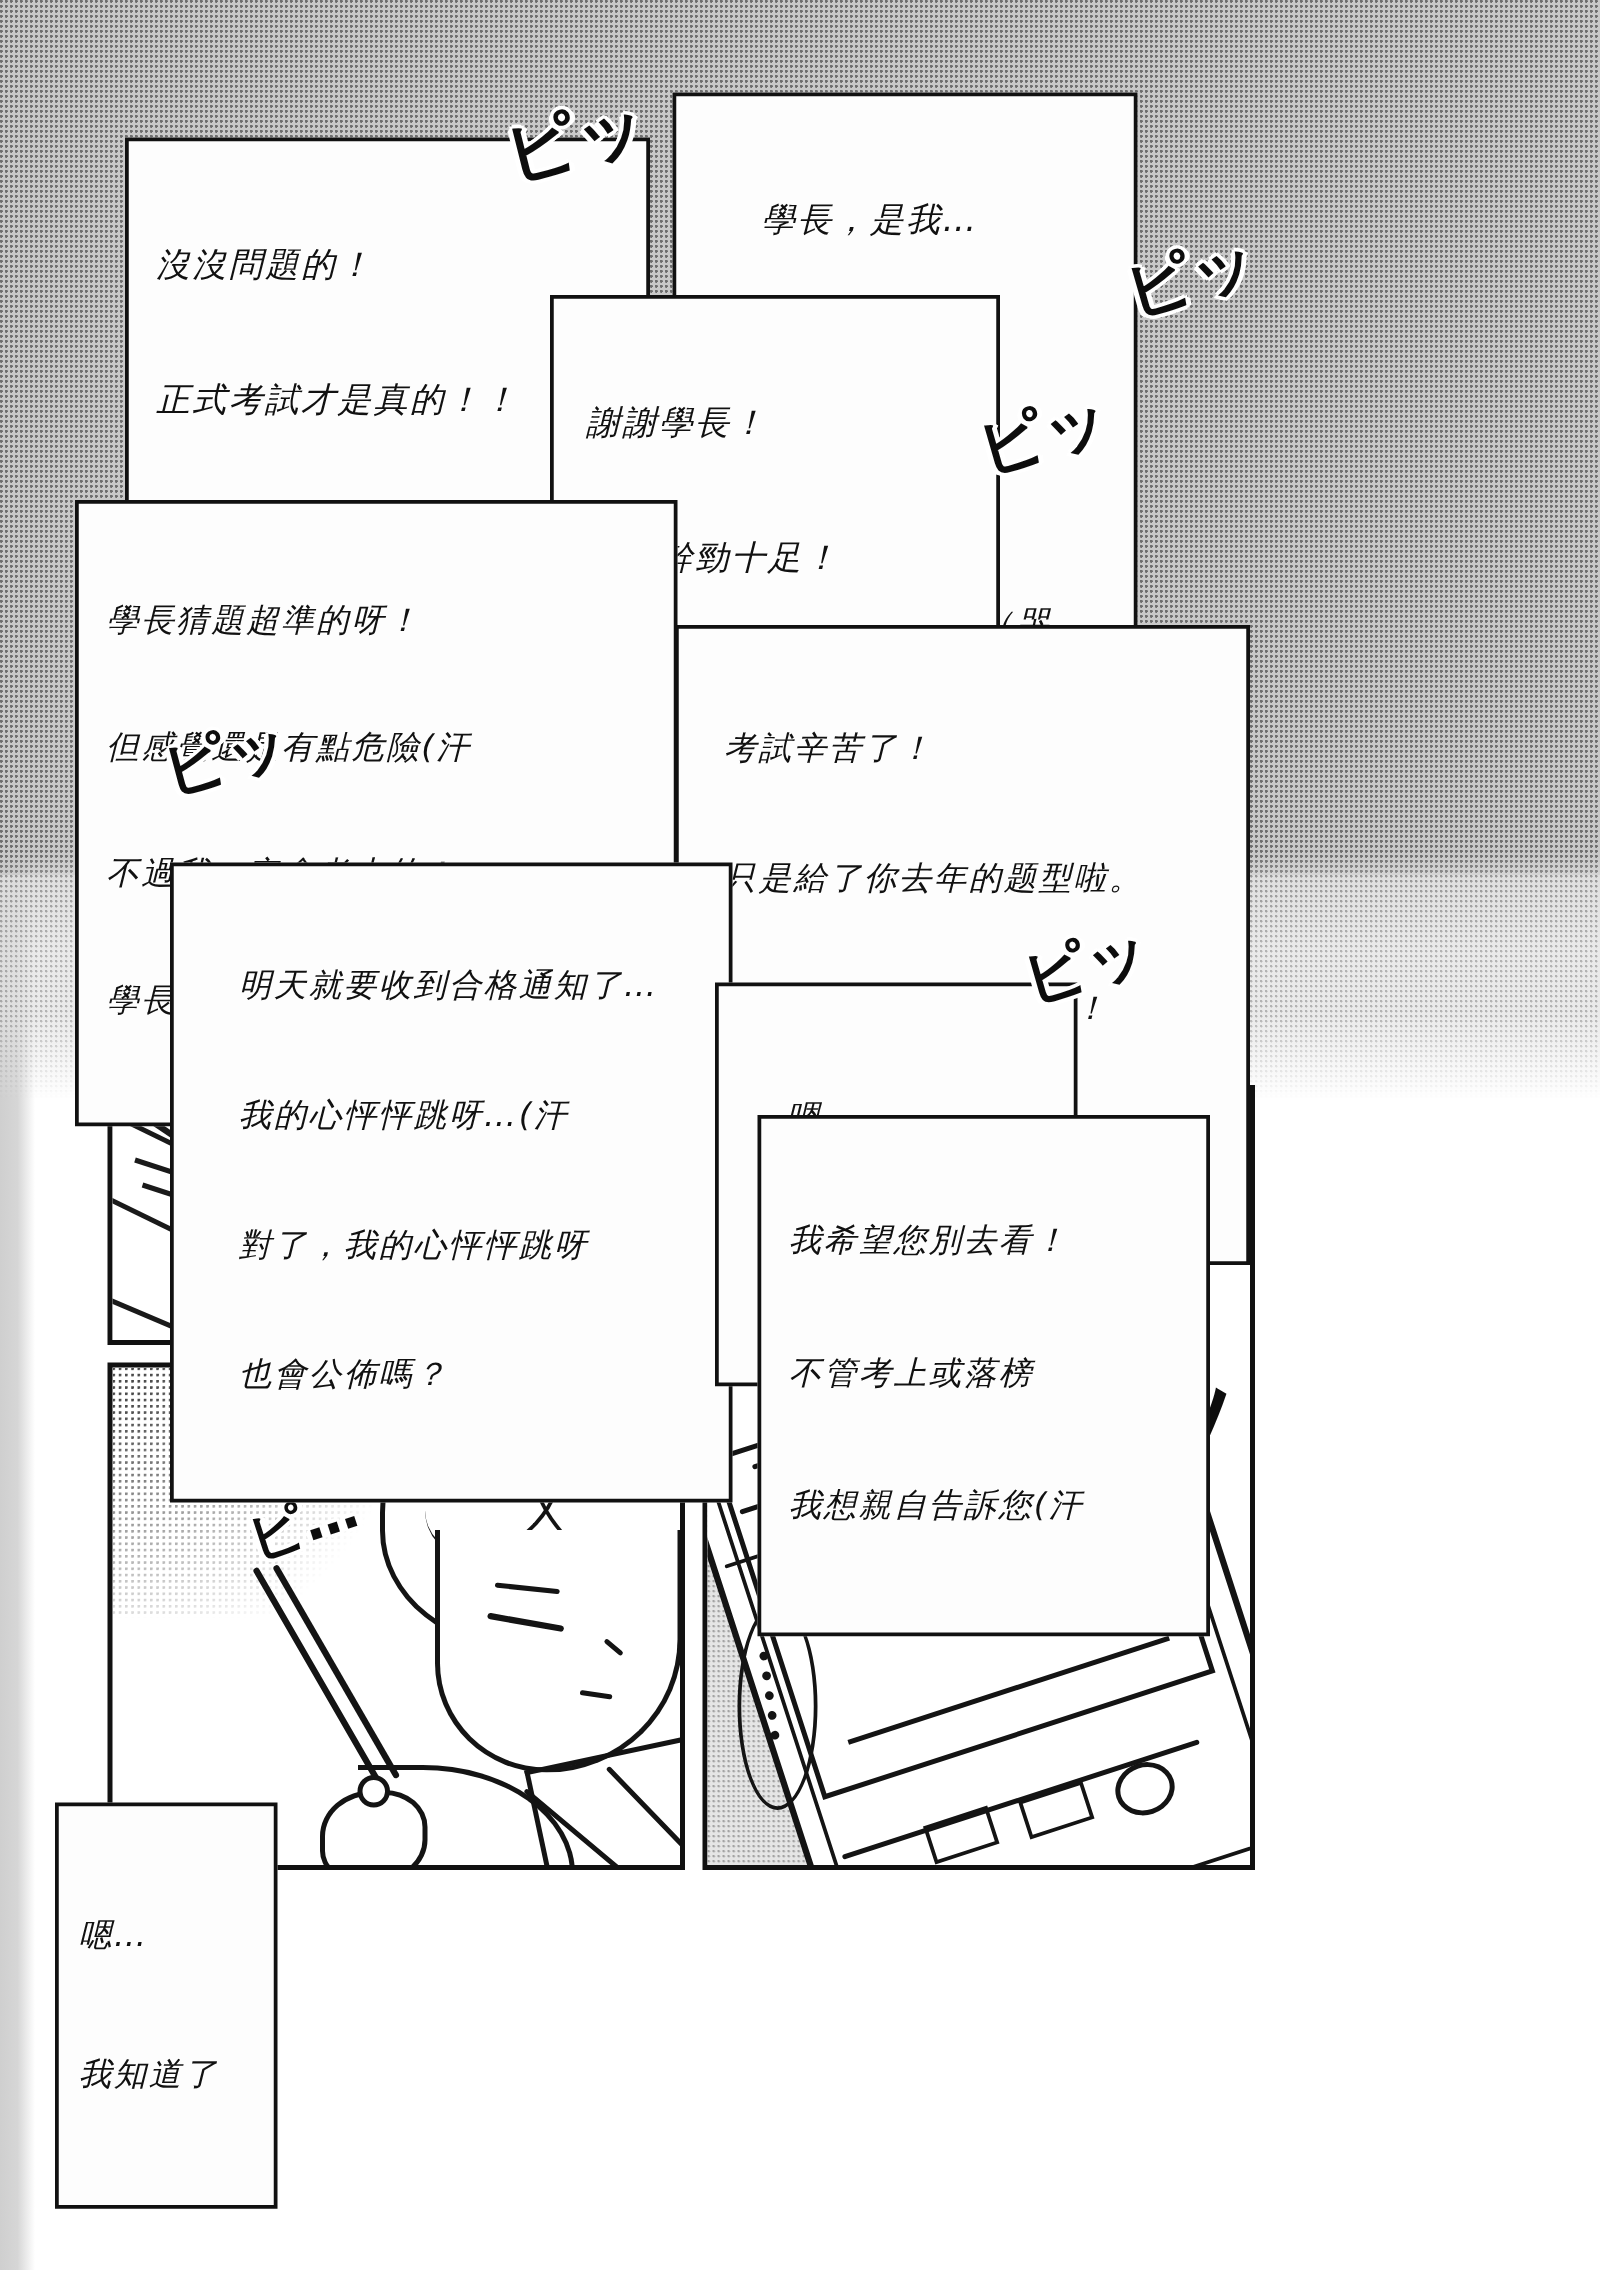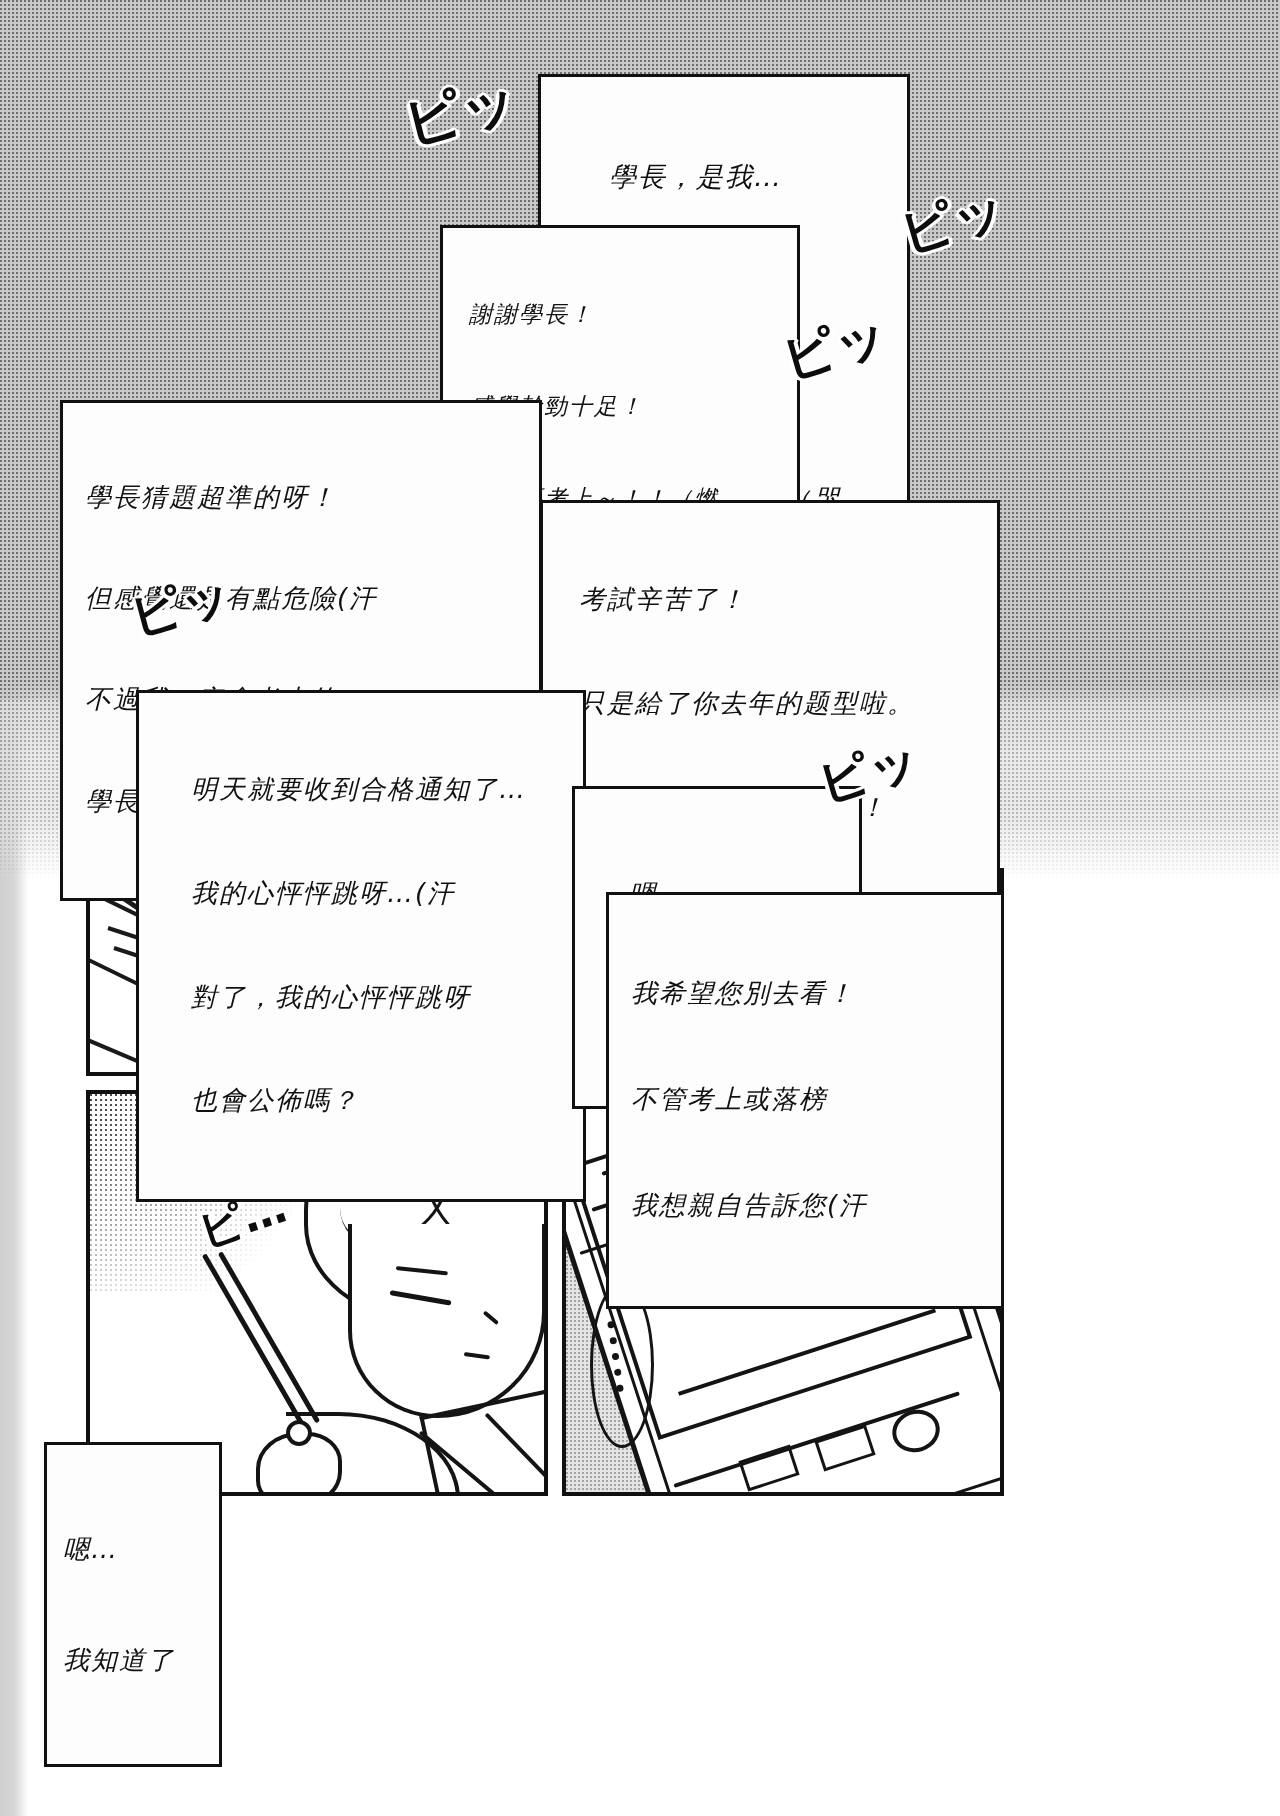--- a/index.html
+++ b/index.html
@@ -103,29 +103,35 @@
 </head>
 <body>
 
 <div id="page">
 
   <div class="tone" style="left:0;top:0;width:1280px;height:300px;"></div>
   <div class="tone" style="left:0;top:300px;width:1280px;height:260px;"></div>
   <div class="tone fadeBottom" style="left:0;top:560px;width:1280px;height:200px;"></div>
   <div class="tone light fadeBottom" style="left:0;top:700px;width:1280px;height:180px;opacity:.75;"></div>
 
+  <div class="bubble" style="left:100px;top:110px;width:420px;font-size:27px;line-height:1.33;">
+    <span class="ln">沒沒問題的！</span>
+    <span class="ln">正式考試才是真的！！</span>
+    <span class="ln">有不懂的地方我能教你！</span>
+    <span class="ln">華特君加油！</span>
+  </div>
 
   <div class="bubble" style="left:538px;top:74px;width:372px;font-size:27px;line-height:1.33;padding-left:68px;">
     <span class="ln">學長，是我…</span>
     <span class="ln">最後的模擬考</span>
     <span class="ln">公布成績了…</span>
     <span class="ln">沒有合格呀…（哭</span>
   </div>
 
-  <div class="bubble" style="left:440px;top:225px;width:360px;font-size:23px;line-height:1.33;padding-left:26px;">
+  <div class="bubble" style="left:440px;top:236px;width:360px;font-size:27px;line-height:1.33;padding-left:26px;">
     <span class="ln">謝謝學長！</span>
     <span class="ln">感覺幹勁十足！</span>
     <span class="ln">絕對要考上～！！（燃</span>
   </div>
 
   <div class="bubble" style="left:60px;top:400px;width:482px;font-size:26px;line-height:1.30;padding-left:22px;">
     <span class="ln">學長猜題超準的呀！</span>
     <span class="ln">但感覺還是有點危險(汗</span>
     <span class="ln">不過我一定會考上的！</span>
     <span class="ln">學長若能幫我祈禱就好了！(笑</span>
@@ -143,21 +149,21 @@
     <span class="ln">我的心怦怦跳呀…(汗</span>
     <span class="ln">對了，我的心怦怦跳呀</span>
     <span class="ln">也會公佈嗎？</span>
   </div>
 
   <div class="bubble" style="left:572px;top:786px;width:290px;font-size:26px;line-height:1.40;padding-left:54px;padding-top:14px;">
     <span class="ln">嗯…</span>
     <span class="ln">也會公佈呦</span>
   </div>
 
-  <div class="bubble" style="left:606px;top:892px;width:398px;font-size:26px;line-height:1.36;">
+  <div class="bubble" style="left:606px;top:892px;width:362px;font-size:26px;line-height:1.36;">
     <span class="ln">我希望您別去看！</span>
     <span class="ln">不管考上或落榜</span>
     <span class="ln">我想親自告訴您(汗</span>
   </div>
 
   <div class="sfx" style="left:404px;top:74px;font-size:56px;transform:rotate(-14deg);">
     <span>ピッ</span>
   </div>
   <div class="sfx" style="left:900px;top:186px;font-size:52px;transform:rotate(-16deg);">
     <span>ピッ</span>

